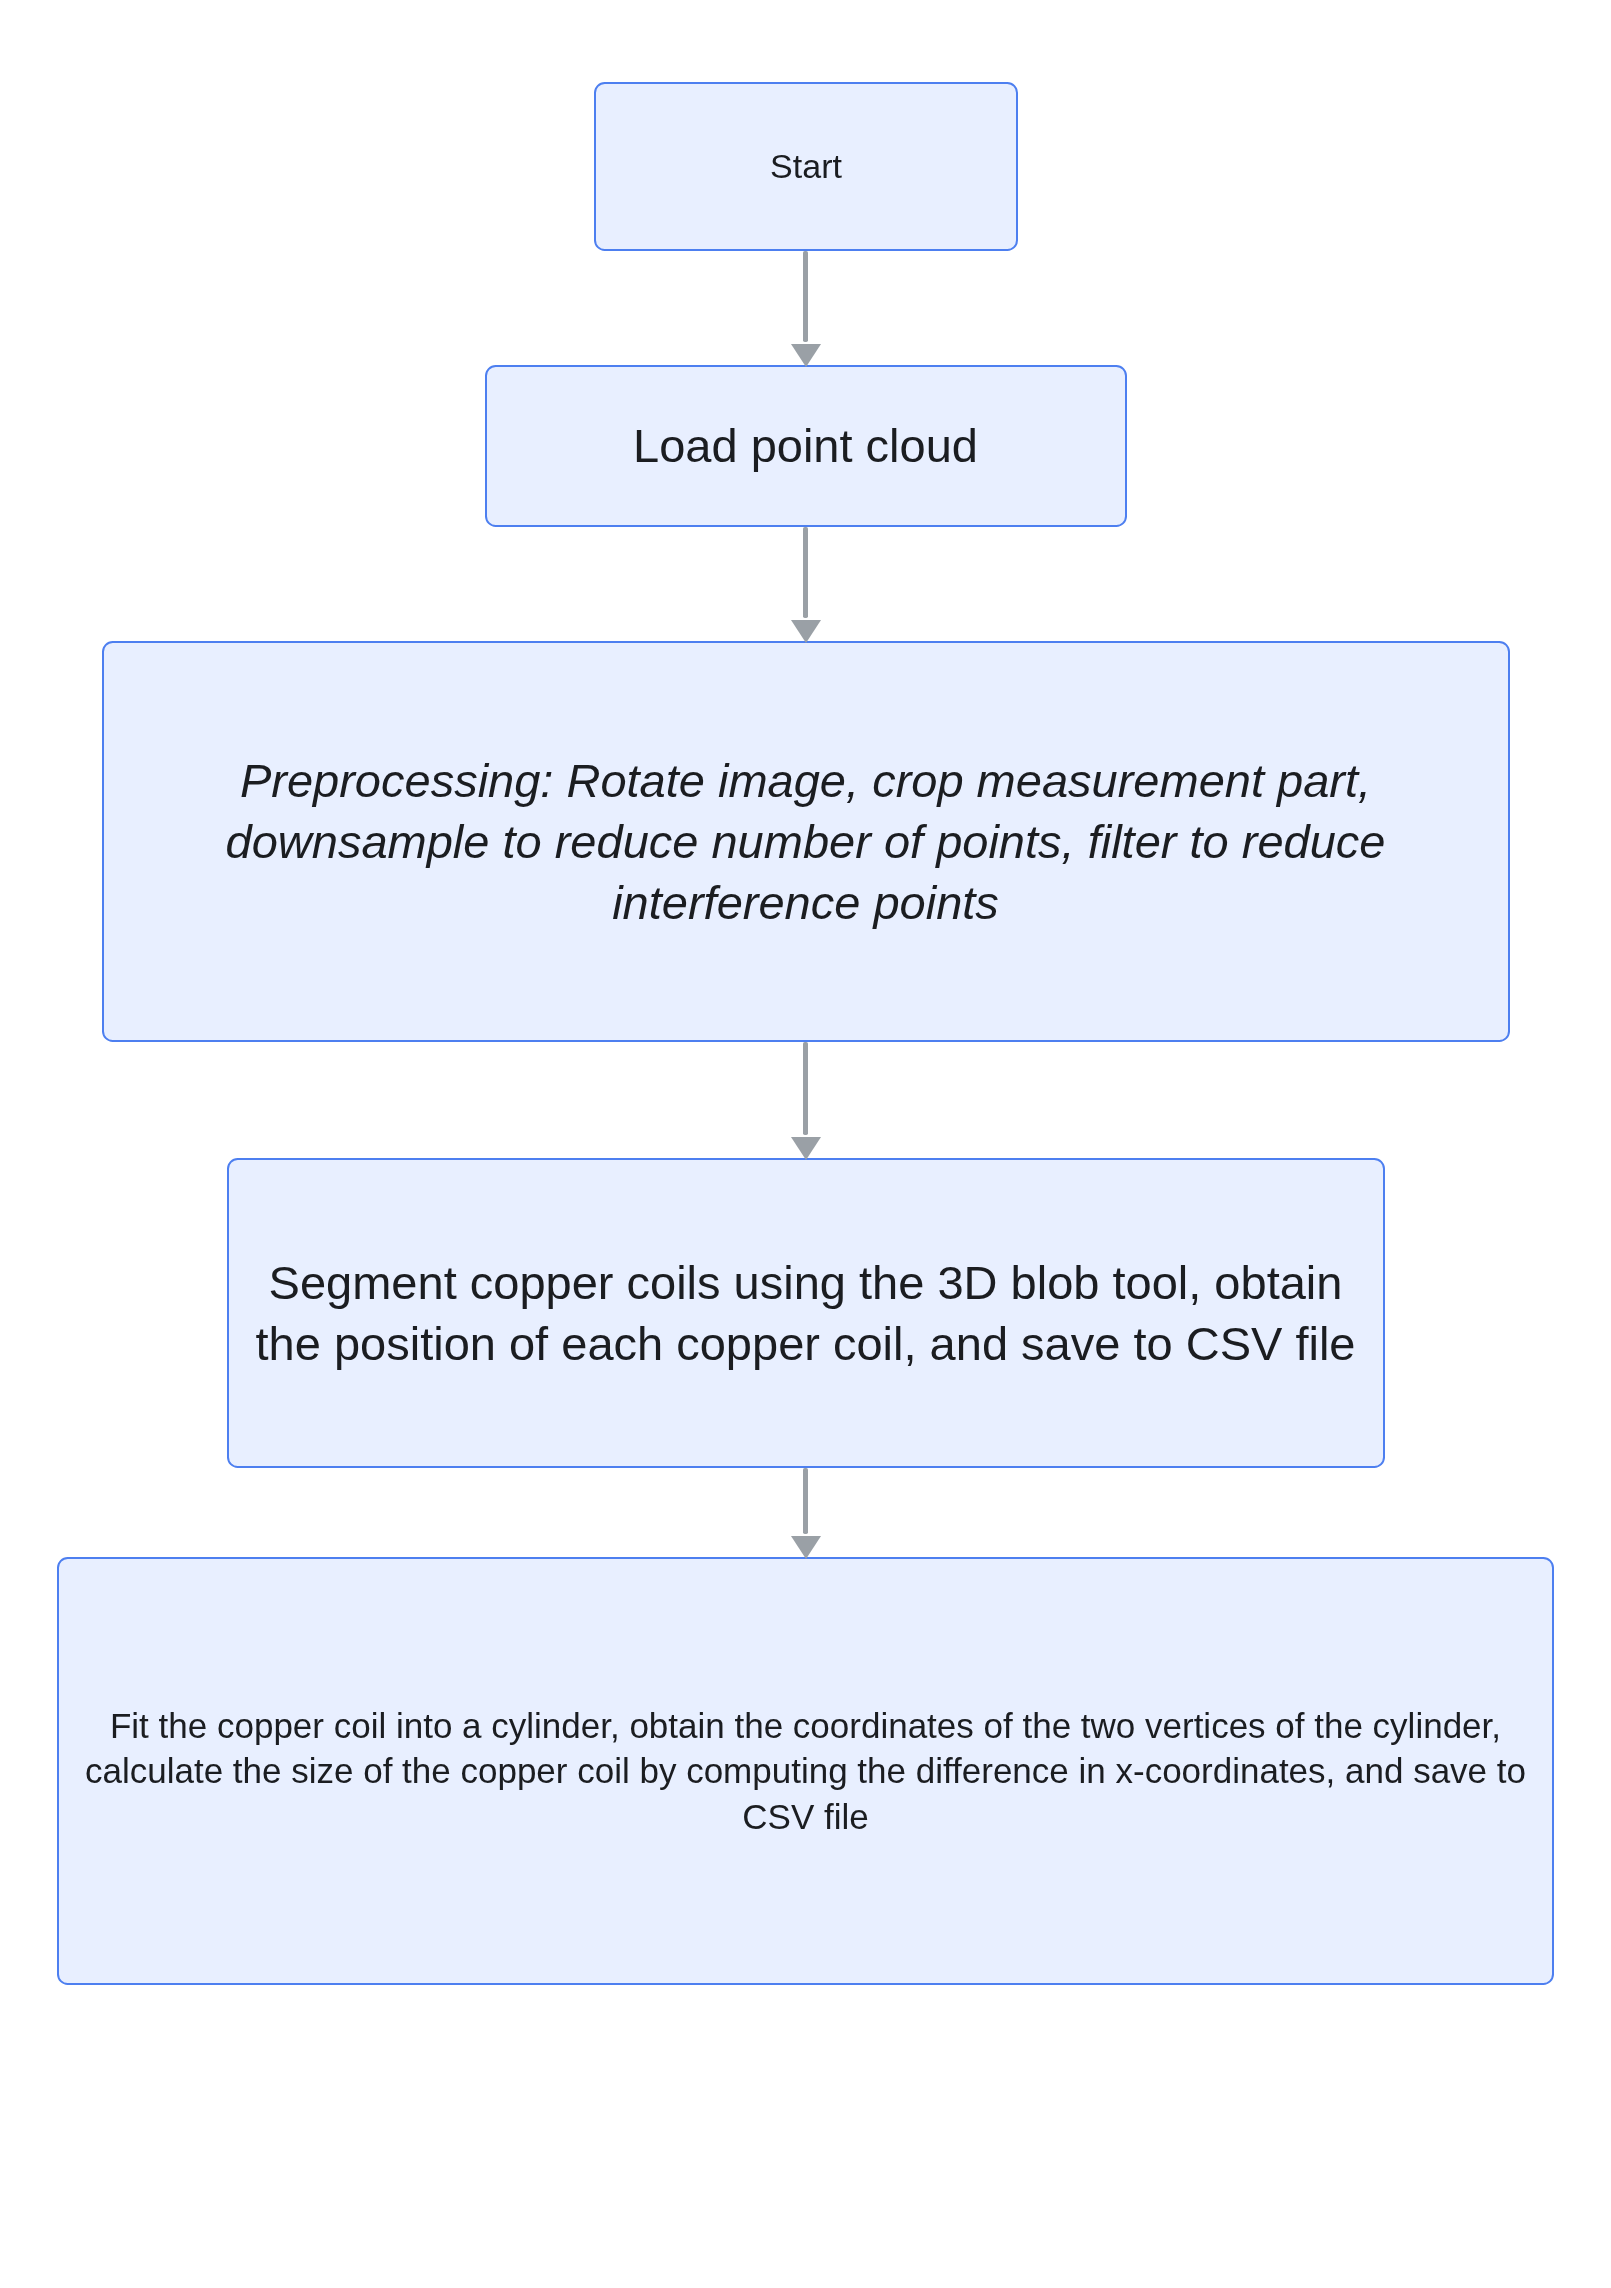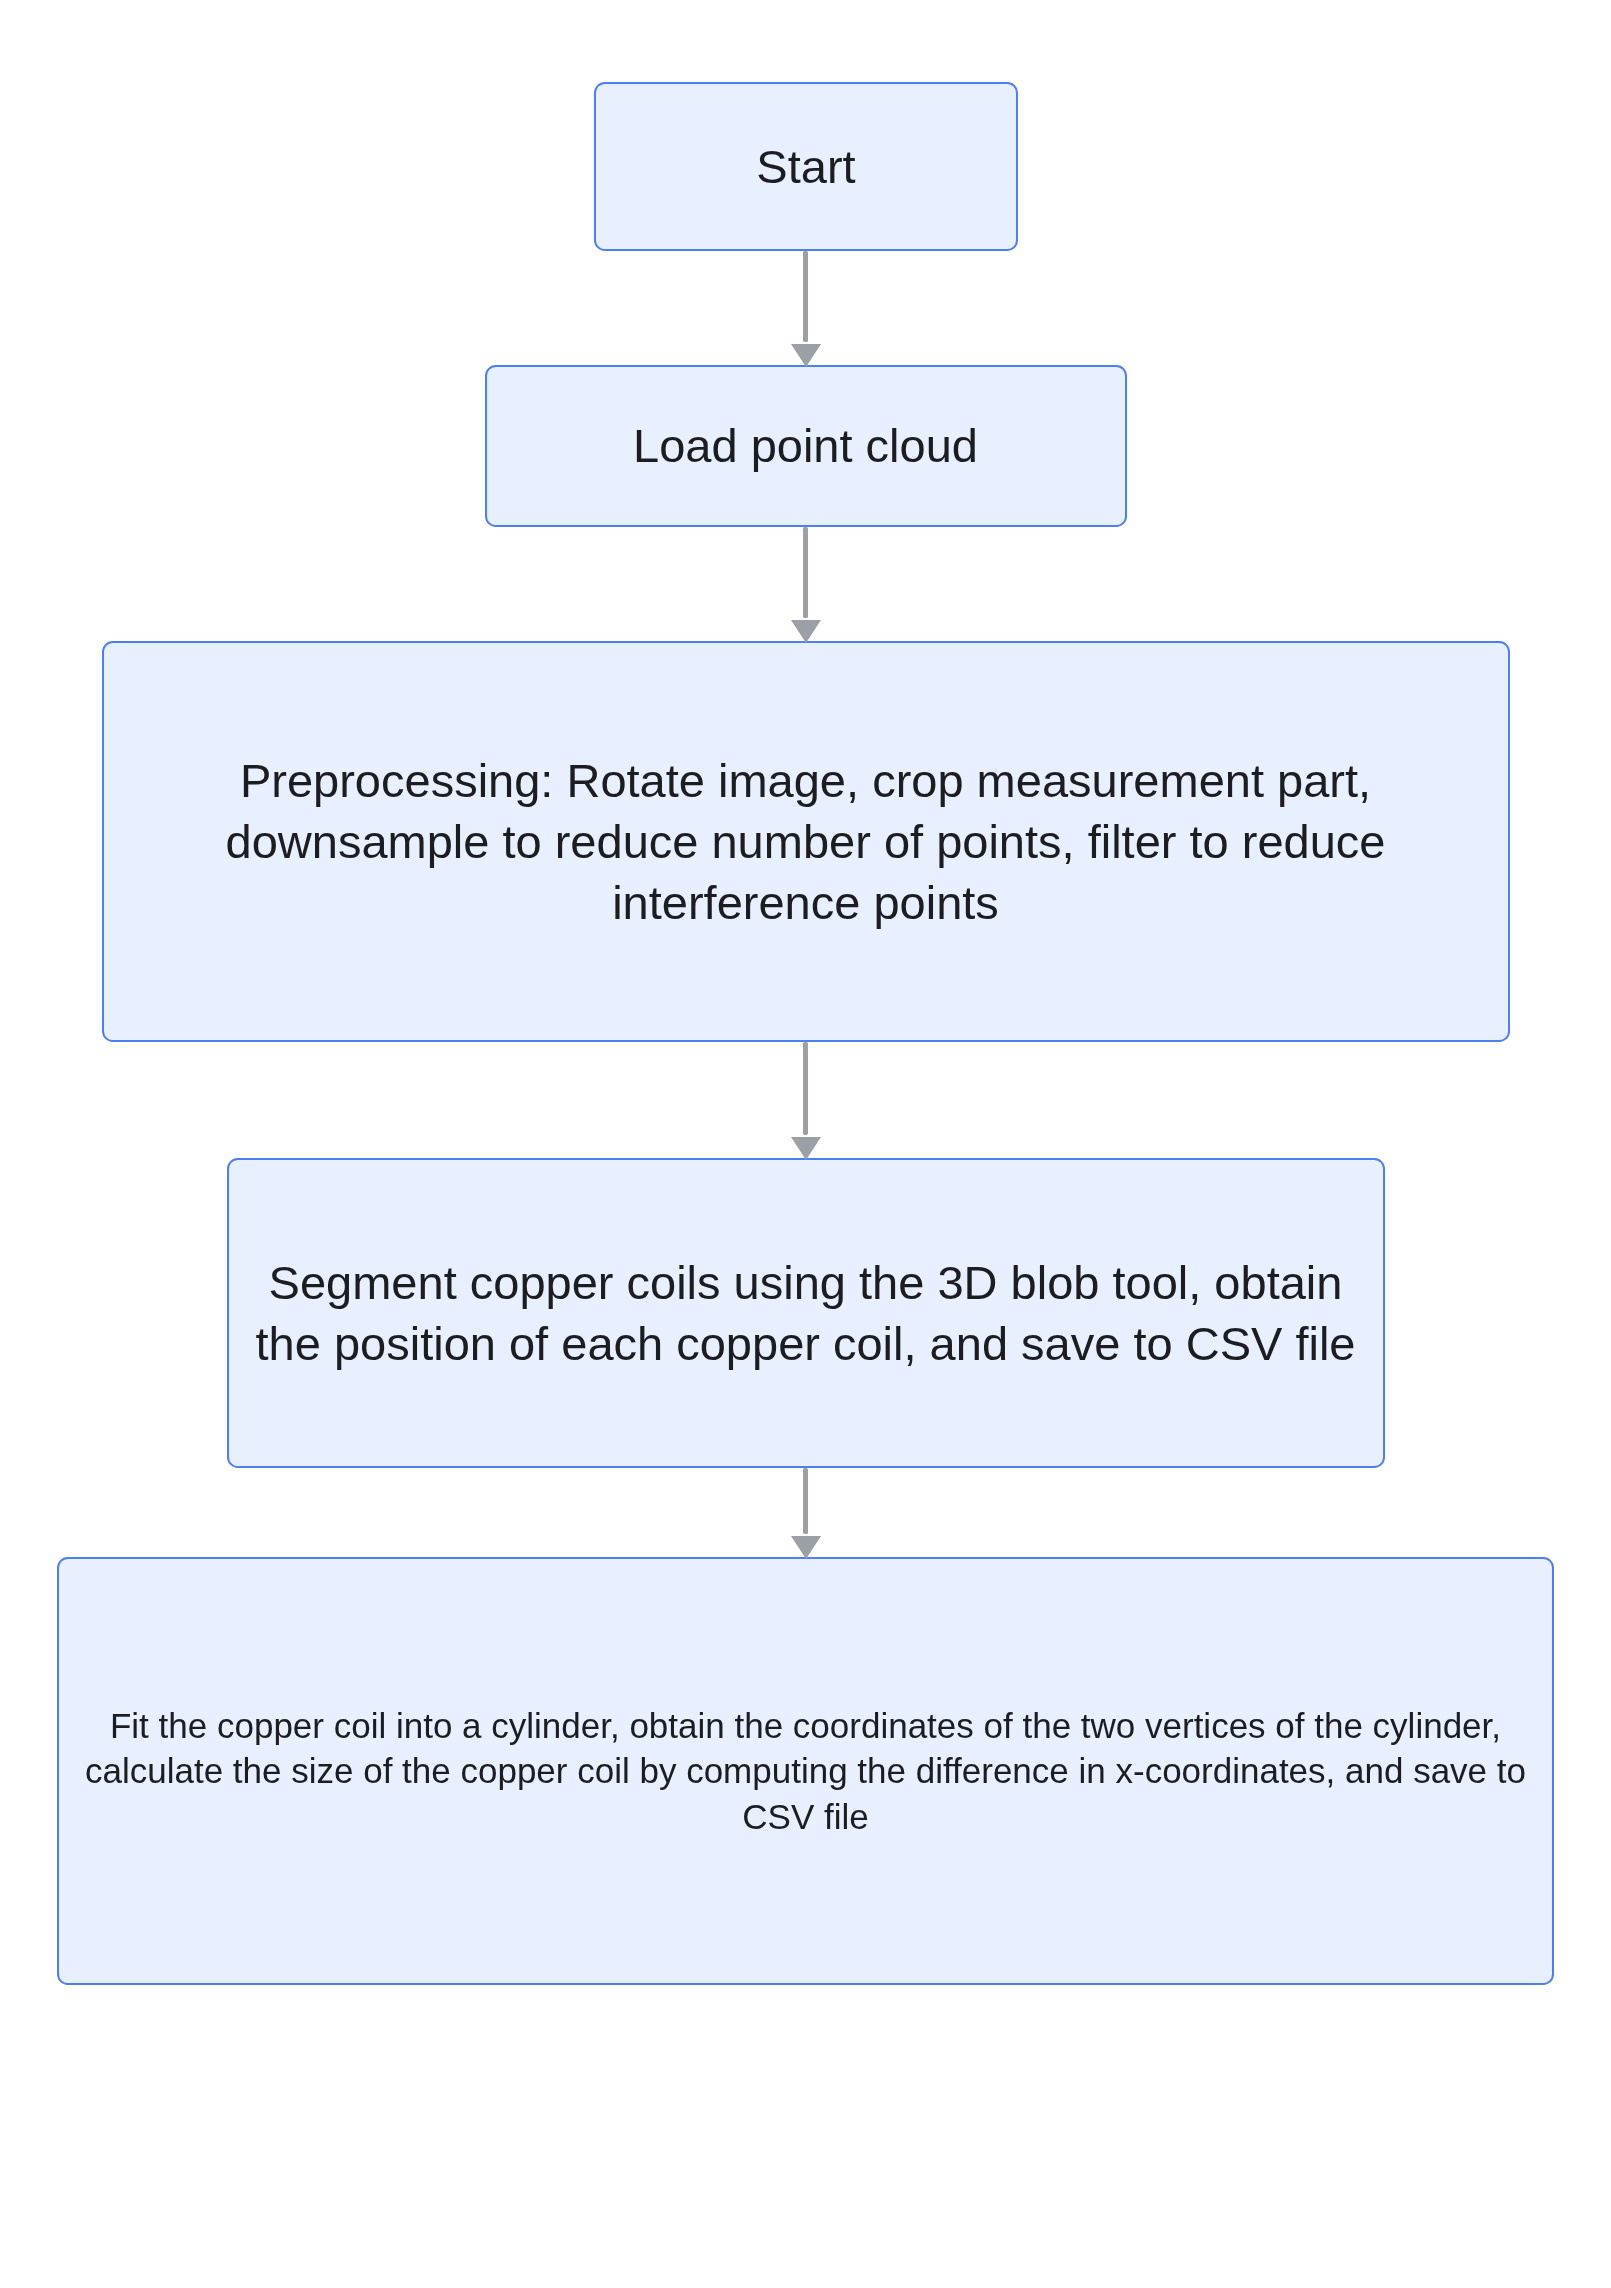--- a/index.html
+++ b/index.html
@@ -38,32 +38,33 @@
   }
   .node-text {
     display: block;
     white-space: pre-line;
   }
 
   
   .n-start {
     width: 424px;
     height: 169px;
-    font-size: 47px;
+    font-size: 34px;
     padding-left: 24px;
   }
   .n-load {
     width: 642px;
     height: 162px;
     font-size: 47px;
   }
   .n-preprocess {
     width: 1408px;
     height: 401px;
     font-size: 47px;
+    font-style: italic;
   }
   .n-segment {
     width: 1158px;
     height: 310px;
     font-size: 47px;
   }
   .n-fit {
     width: 1497px;
     height: 428px;
     font-size: 35px;

